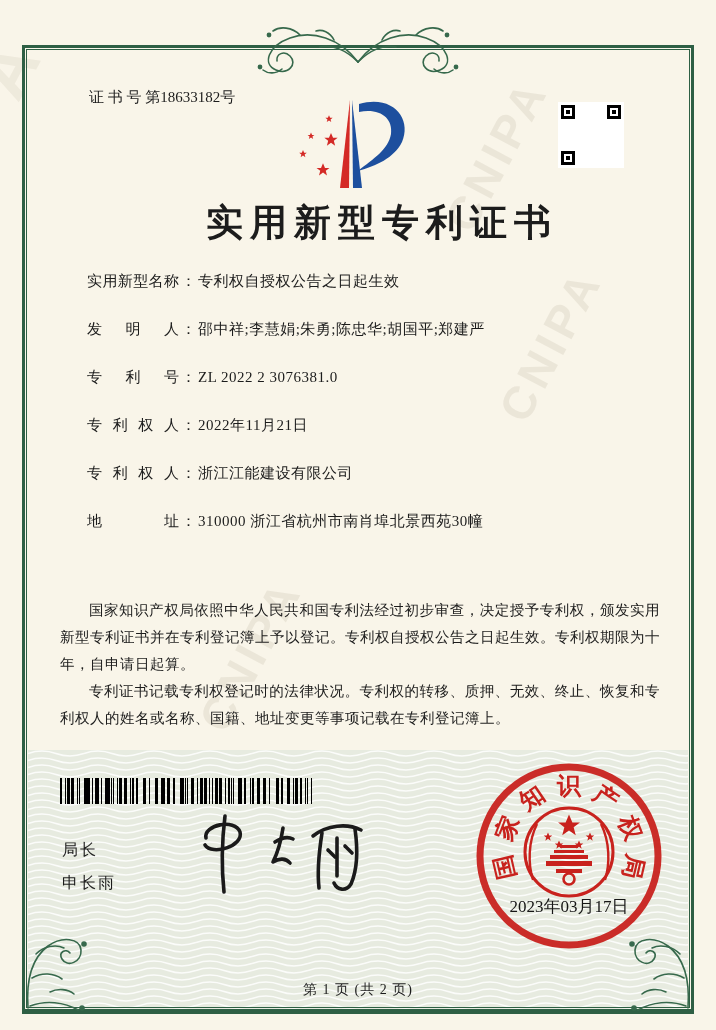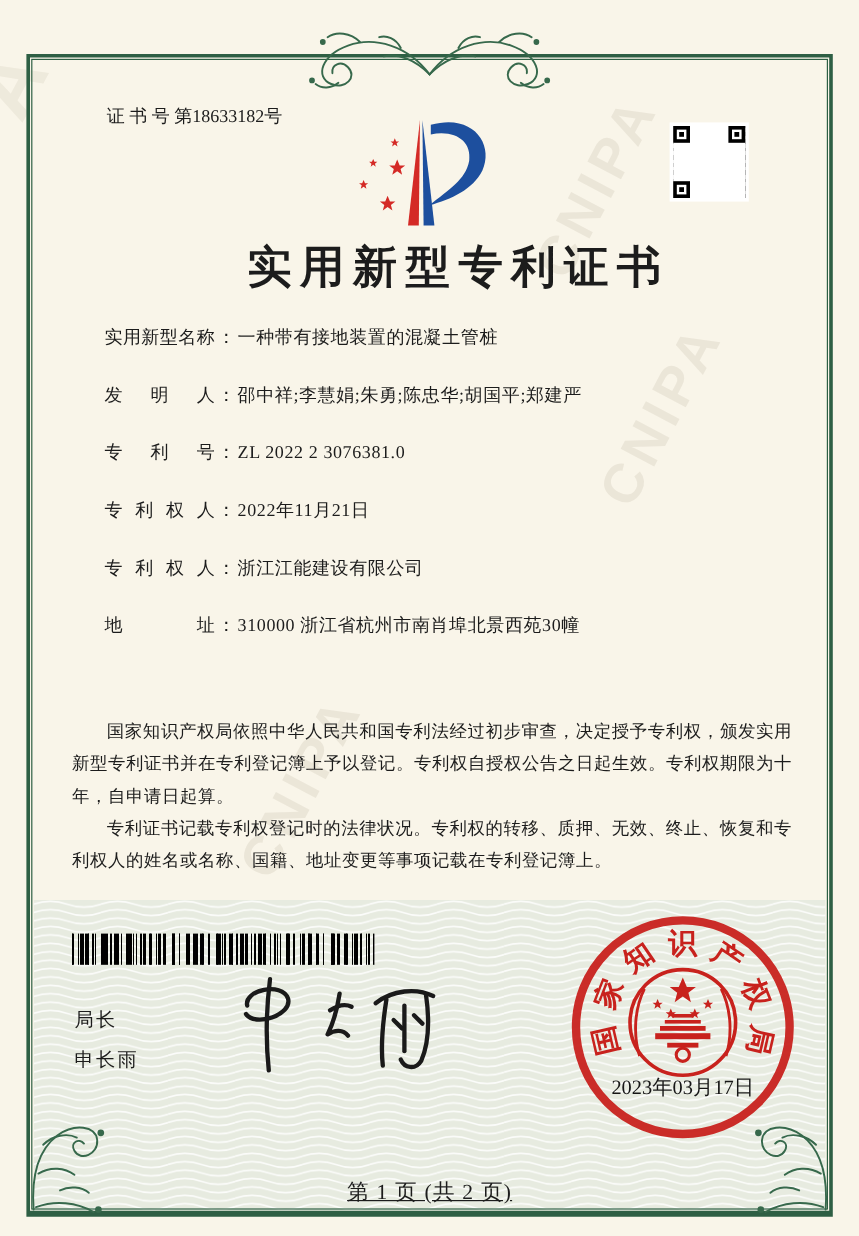--- a/index.html
+++ b/index.html
@@ -73,21 +73,21 @@
   }
   
   .signer{position:absolute;left:62px;top:840px;z-index:2;font-size:16px;}
   .signer div{margin-bottom:12px;letter-spacing:2px;}
   .sig{position:absolute;left:195px;top:808px;z-index:2;}
   
   .seal{position:absolute;left:473px;top:760px;z-index:3;}
   
   .footer{
     position:absolute;left:0;top:981px;width:100%;text-align:center;
-    font-size:18px;z-index:2;letter-spacing:1px;text-decoration:underline;
+    font-size:14px;z-index:2;letter-spacing:1px;
   }
   .flourish{position:absolute;z-index:2;}
   .fl-top{left:238px;top:20px;}
   .fl-bl{left:20px;top:918px;}
   .fl-br{left:601px;top:918px;}
 </style>
 </head>
 <body>
 
 <svg width="0" height="0" style="position:absolute">
@@ -177,21 +177,21 @@
   <div class="qr-mods"></div>
   <div class="fd tl"></div>
   <div class="fd tr"></div>
   <div class="fd bl"></div>
 </div>
 
 <div class="title">实用新型专利证书</div>
 
 <div class="fields">
   <div class="row">
-    <span class="lbl">实用新型名称</span><span class="colon">：</span><span class="val">一种带有接地装置的混凝土管桩</span>
+    <span class="lbl">实用新型名称</span><span class="colon">：</span><span class="val">专利权自授权公告之日起生效</span>
   </div>
   <div class="row">
     <span class="lbl">发明人</span><span class="colon">：</span><span class="val">邵中祥;李慧娟;朱勇;陈忠华;胡国平;郑建严</span>
   </div>
   <div class="row">
     <span class="lbl">专利号</span><span class="colon">：</span><span class="val">ZL 2022 2 3076381.0</span>
   </div>
   <div class="row">
     <span class="lbl">专利权人</span><span class="colon">：</span><span class="val">2022年11月21日</span>
   </div>

